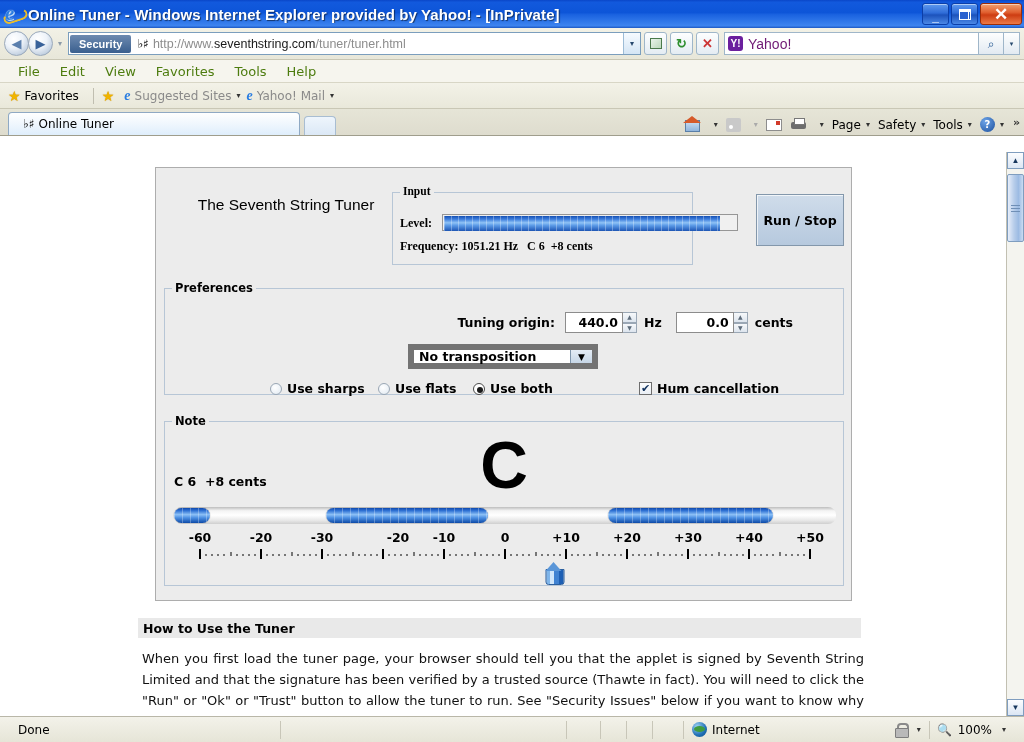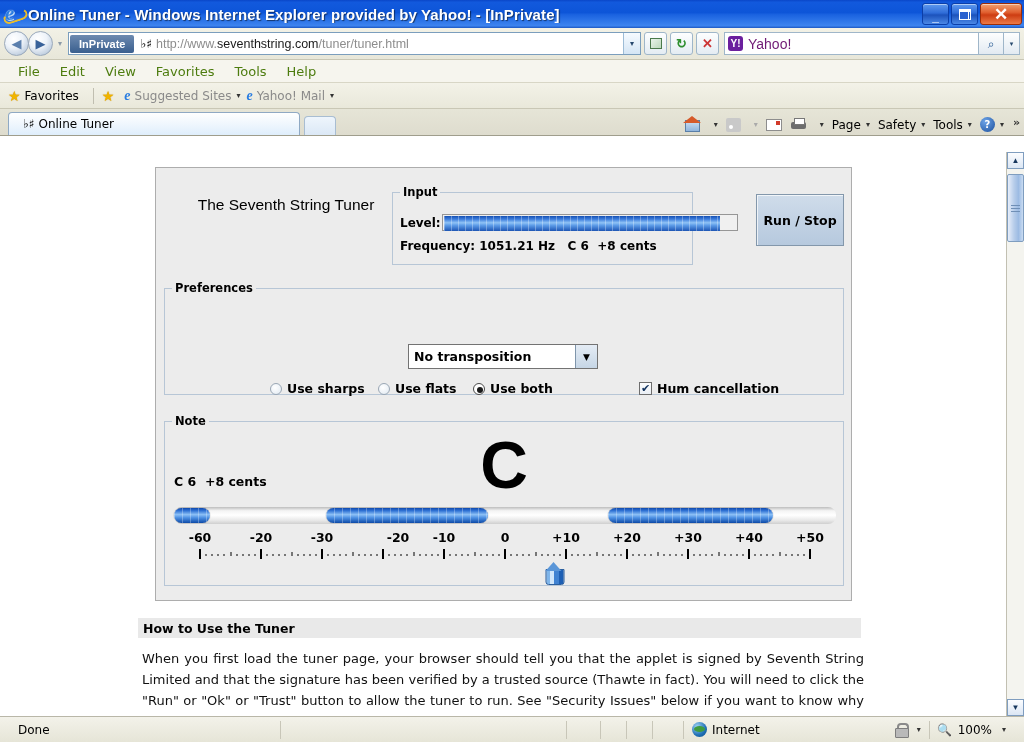--- a/index.html
+++ b/index.html
@@ -295,21 +295,21 @@
     position: absolute;
     border: 1px solid #b7c6d6;
     background: transparent;
   }
   .group > .glabel {
     position: absolute; top: -8px; left: 7px;
     background: #ececec;
     padding: 0 3px;
     font-size: 11.5px; font-weight: bold; color: #000;
   }
-  #inputGroup { left: 236px; top: 24px; width: 301px; height: 73px; }
+  #inputGroup { left: 236px; top: 24px; width: 301px; height: 73px; font-family: Liberation Serif, serif; }
   .lvl-label { position:absolute; left: 7px; top: 23px; font-size: 12px; font-weight: bold; }
   .lvl-track {
     position:absolute; left: 49px; top: 21px; width: 296px; height: 17px;
     background: #f0f0f0; border: 1px solid #969696;
   }
   .lvl-fill {
     position:absolute; left:1px; top:1px; height: 15px;
     background:
       repeating-linear-gradient(to right, rgba(255,255,255,.30) 0 1px, rgba(255,255,255,0) 1px 7px),
       linear-gradient(to bottom, #1450b4 0%, #3f7fdd 22%, #8fc2f5 45%, #5d9ce8 62%, #1d55b4 100%);
@@ -338,21 +338,21 @@
   .spin .sb {
     flex: 1; border:1px solid #9aa7b5; border-left:none;
     background: linear-gradient(to bottom, #f7f9fb, #dde5ee);
     display:flex;align-items:center;justify-content:center;
     color:#5c6b7a; font-size: 6px; line-height:1;
   }
   .unit { font-size: 12.5px; font-weight: bold; margin: 0 14px 0 7px; }
 
   .combo {
     position:absolute; left: 243px; top: 55px; width: 190px; height: 25px;
-    background: #fff; border: 1px solid #737373;
+    background: #fff; border: 6px solid #737373;
     display:flex; align-items:center;
   }
   .combo .ctext { flex:1; font-size: 12.5px; font-weight:bold; padding-left: 5px; }
   .combo .carrow {
     width: 22px; align-self: stretch;
     background: linear-gradient(to bottom, #e4ecf5, #c6d6e6);
     border-left: 1px solid #7f95ab;
     display:flex; align-items:center; justify-content:center;
     color:#000; font-size: 9px;
   }
@@ -481,21 +481,21 @@
       <span>◀</span>
     </div>
     <div class="navcircle fwd">
       <span>▶</span>
     </div>
     <div class="navdrop">
       <span>▾</span>
     </div>
 
     <div class="addrbox">
-      <span class="inprivate-badge">InPrivate</span>
+      <span class="inprivate-badge">Security</span>
       <span class="fav-note">♭♯</span>
       <span class="addr-url"><span>http://www.</span><b>seventhstring.com</b><span>/tuner/tuner.html</span></span>
       <span class="addr-caret">
         <span>▾</span>
       </span>
     </div>
 
     <div class="tbtn">
       <span style="display:inline-block;width:12px;height:11px;border:1px solid #4b7a4b;background:linear-gradient(135deg,#eaf4ea,#bcd9bc)"></span>
     </div>
@@ -612,20 +612,39 @@
           <div class="lvl-fill" id="lvlFill" style="width: 94%;"></div>
         </div>
         <div class="freq-line">Frequency: 1051.21 Hz   C 6  +8 cents</div>
       </div>
 
       <div class="runstop">Run / Stop</div>
 
       <div class="group" id="prefsGroup">
         <div class="glabel">Preferences</div>
 
+        <div class="tuning-row">
+          <div class="tolbl">Tuning origin:</div>
+          <div class="spin">
+            <div class="sfield">440.0</div>
+            <div class="sbtns">
+              <div class="sb">▲</div>
+              <div class="sb">▼</div>
+            </div>
+          </div>
+          <div class="unit">Hz</div>
+          <div class="spin">
+            <div class="sfield">0.0</div>
+            <div class="sbtns">
+              <div class="sb">▲</div>
+              <div class="sb">▼</div>
+            </div>
+          </div>
+          <div class="unit">cents</div>
+        </div>
 
         <div class="combo">
           <span class="ctext">No transposition</span>
           <span class="carrow">▼</span>
         </div>
 
         <div class="radios">
           <div class="rad" style="left:105px">
             <span class="radio-dot"></span>
             <span>Use sharps</span>

